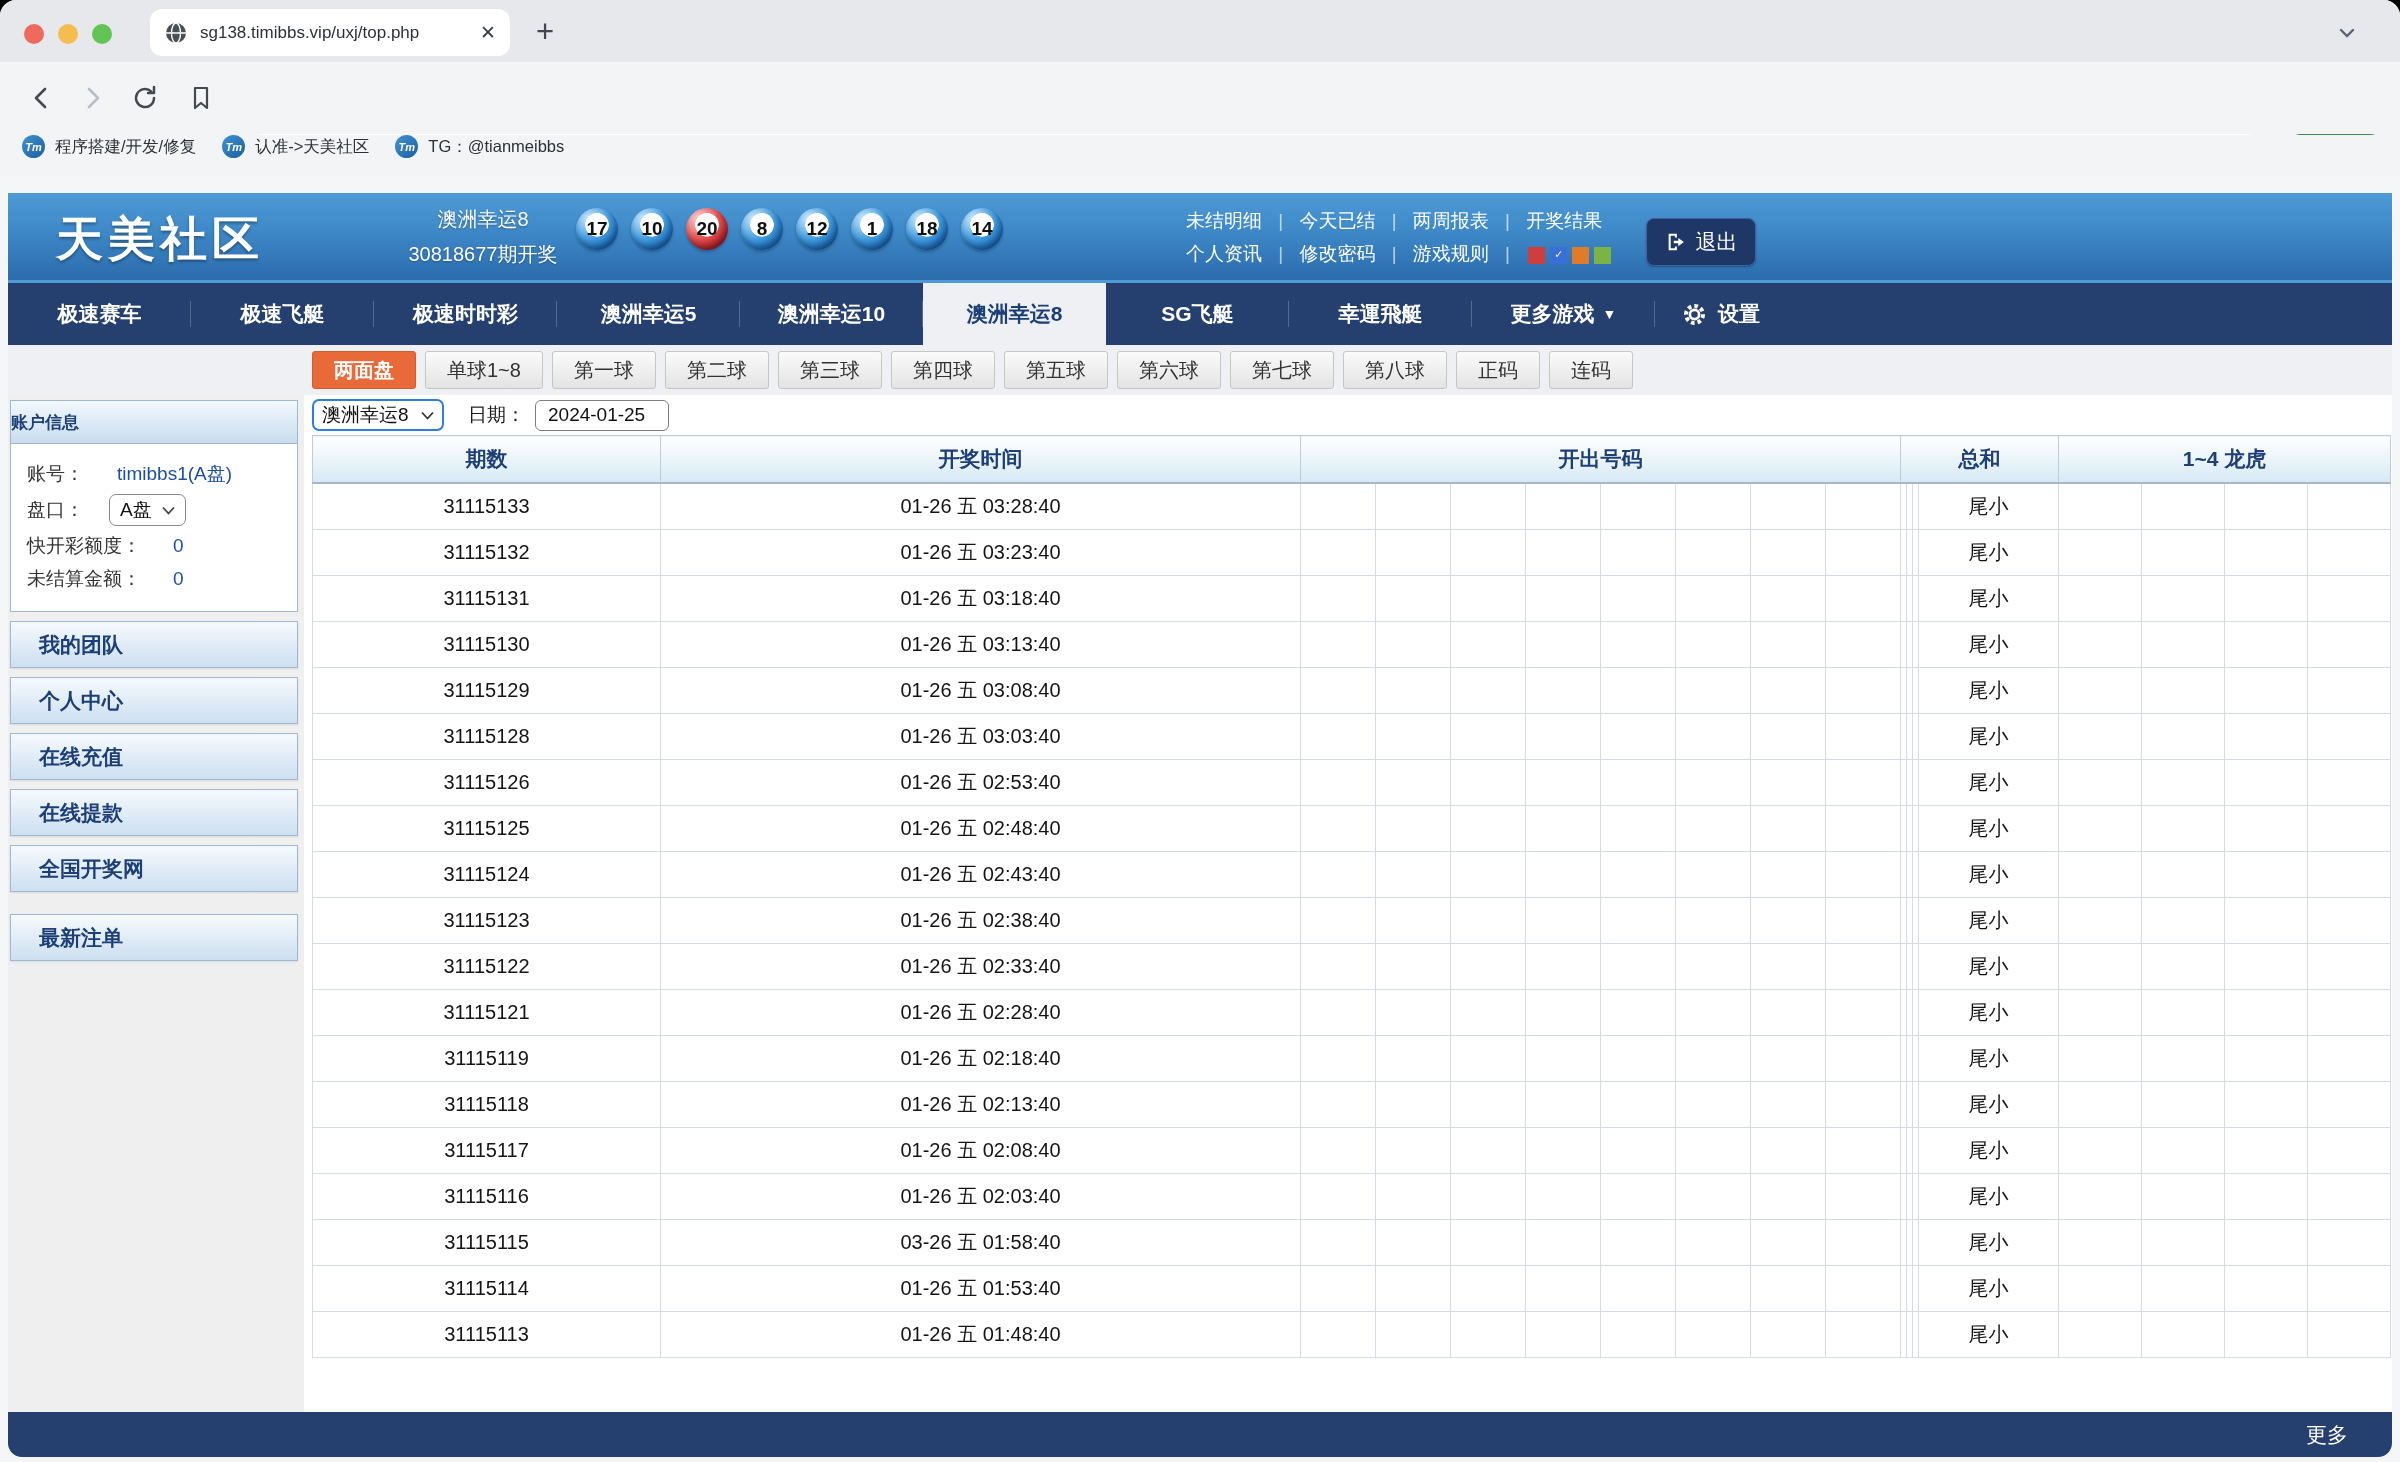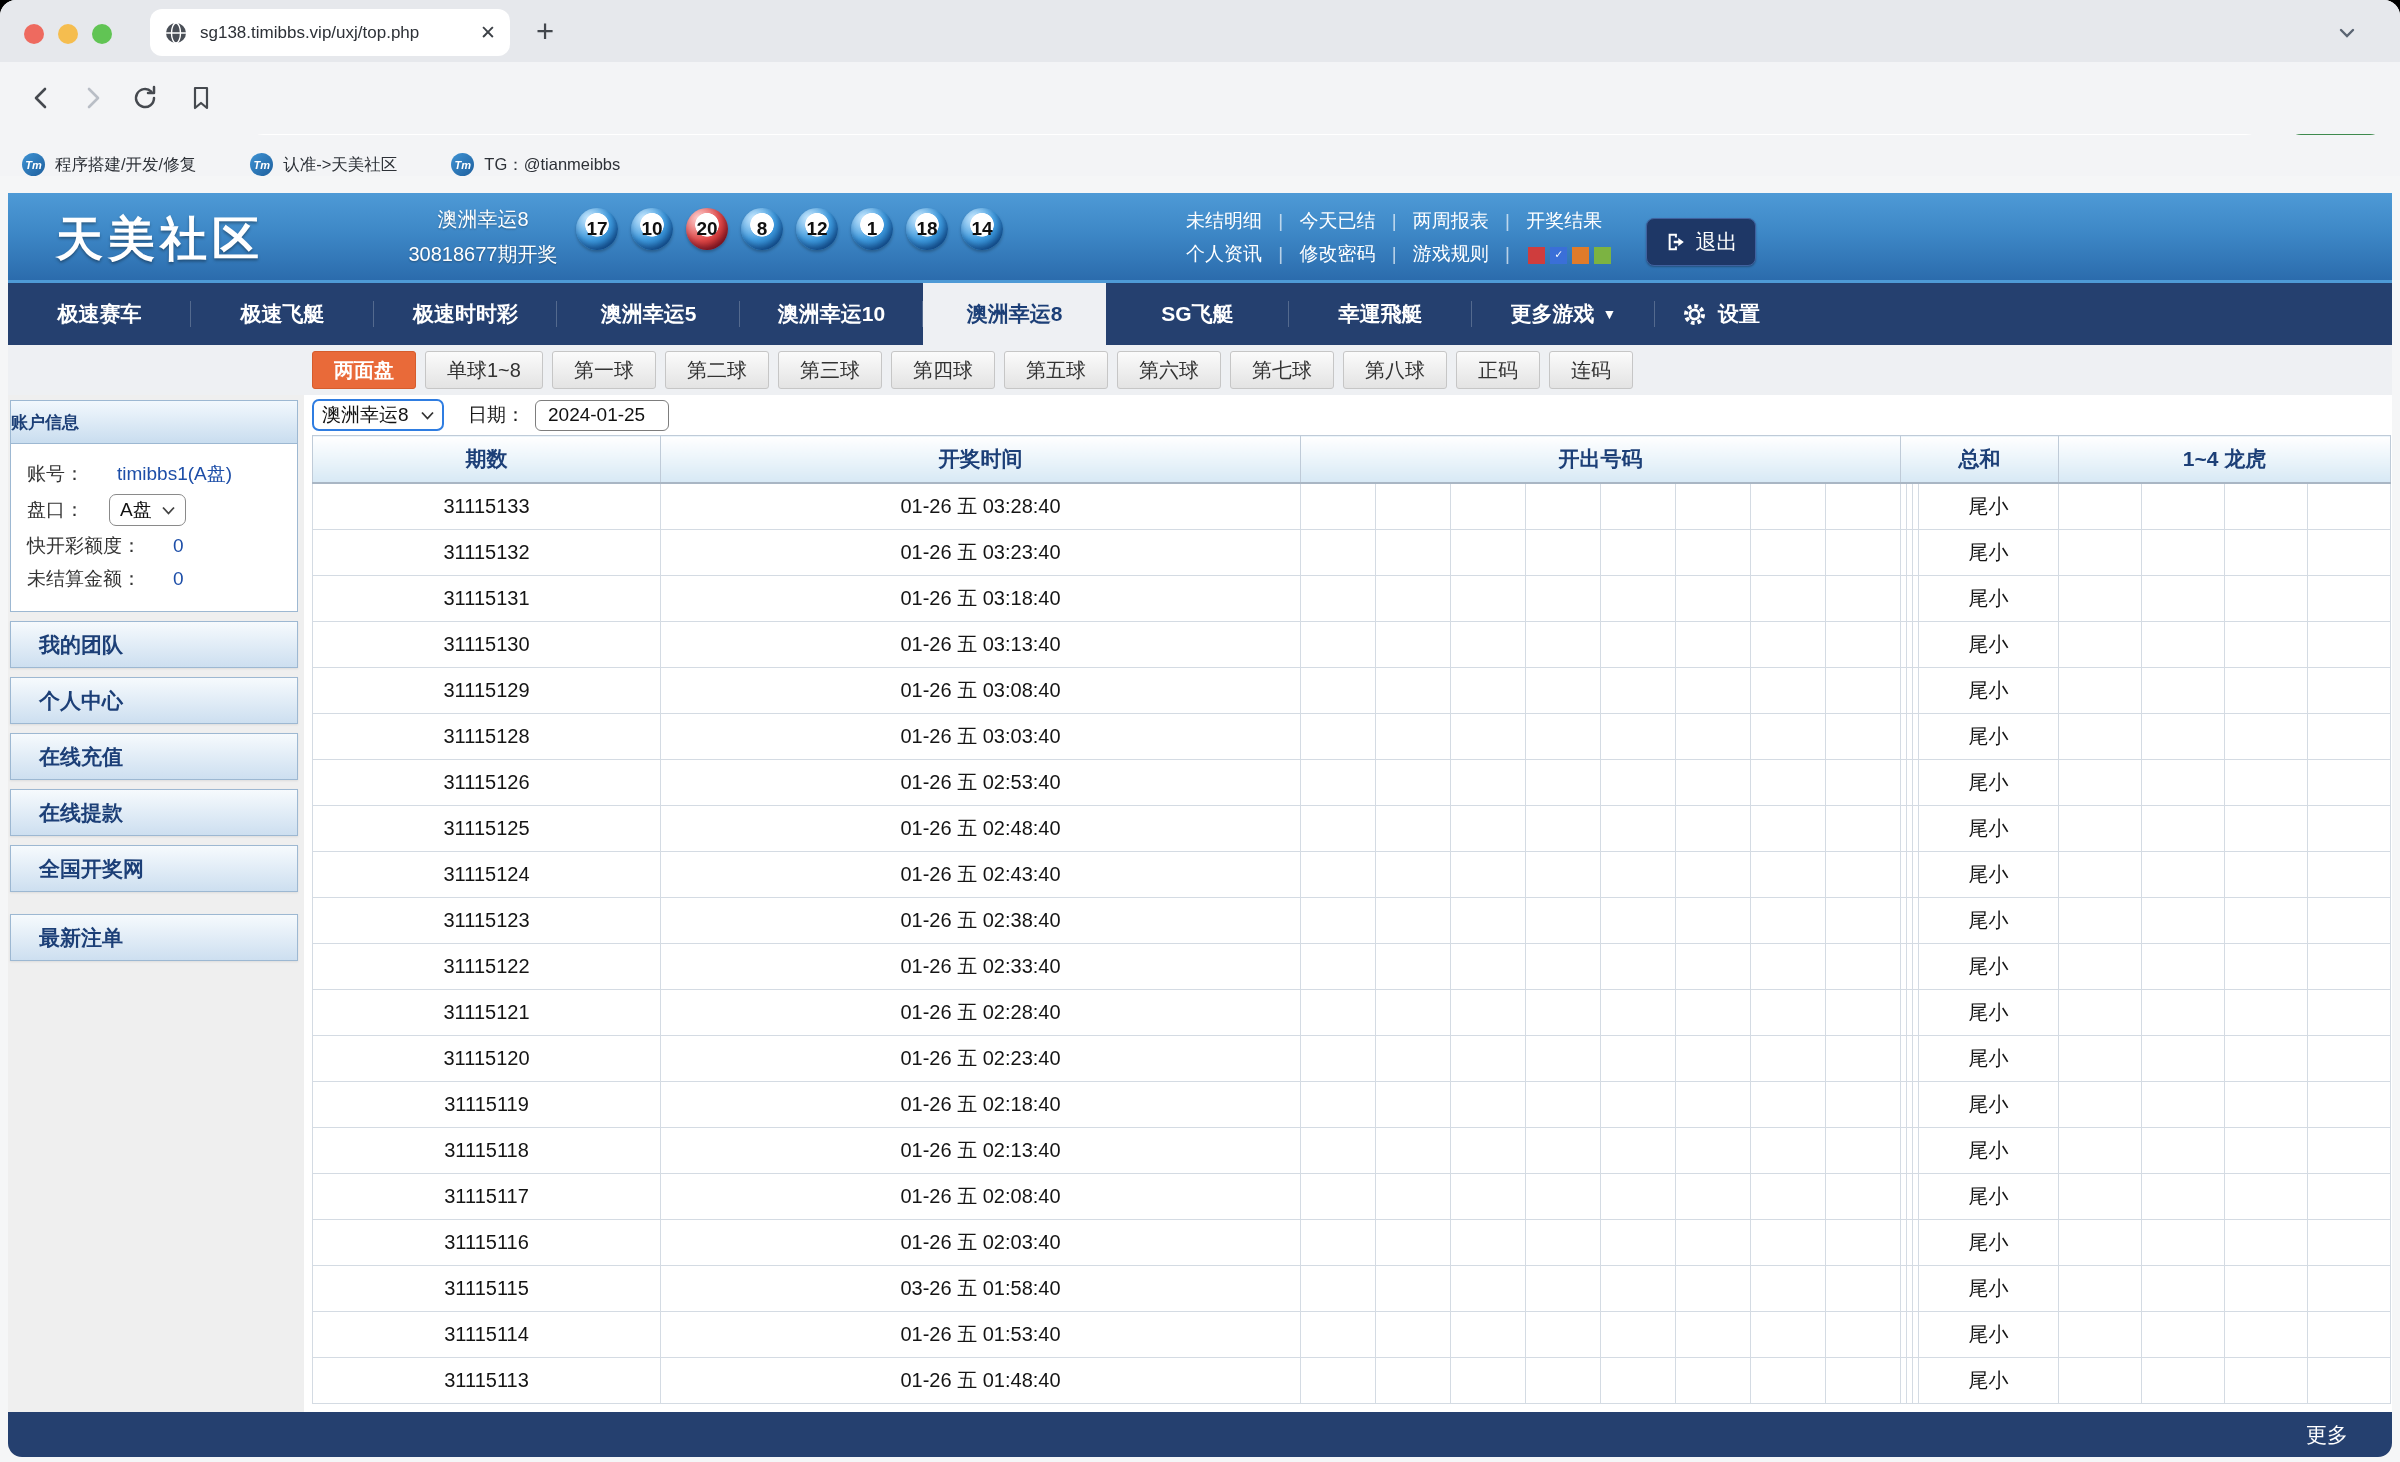--- a/index.html
+++ b/index.html
@@ -25,21 +25,21 @@
   .url-text{margin-left:14px;font-size:18.5px;color:#5f6368;white-space:nowrap;}
   .url-text b{color:#17181a;font-weight:700;}
   .urlbar .spacer{flex:1;}
   .pill-icon{margin-left:22px;position:relative;width:28px;height:28px;flex:0 0 auto;}
   .mute-badge{position:absolute;right:-4px;bottom:-3px;width:14px;height:14px;background:#d9534a;border-radius:3px;color:#fff;font-size:10px;line-height:14px;text-align:center;font-weight:bold;}
   .pill-div{width:1px;height:30px;background:#c9ccd1;margin-left:22px;}
   .update-btn{position:absolute;left:2287px;top:72px;width:97px;height:53px;border:2.5px solid #3e8a4d;border-radius:14px;box-sizing:border-box;display:flex;align-items:center;justify-content:center;gap:9px;color:#2c7a3f;font-size:21px;font-weight:600;background:#f3f4f6;}
   .hamb{display:inline-block;width:17px;}
   .hamb i{display:block;height:2.5px;background:#2c7a3f;margin:3px 0;border-radius:2px;}
 
-  .bookmarks{position:absolute;left:0;top:135px;width:2400px;height:41px;background:#f3f4f6;display:flex;align-items:flex-end;padding-left:22px;gap:54px;box-sizing:border-box;}
+  .bookmarks{position:absolute;left:0;top:135px;width:2400px;height:41px;background:#f3f4f6;display:flex;align-items:flex-start;padding-left:22px;gap:26px;box-sizing:border-box;}
   .bm{display:flex;align-items:center;gap:10px;font-size:16.5px;color:#2d3137;}
   .bm-icon{width:23px;height:23px;border-radius:50%;background:linear-gradient(135deg,#3e93d4,#1e5f9d);color:#fff;font-size:11px;font-style:italic;font-weight:bold;display:flex;align-items:center;justify-content:center;}
 
   
   .page-bg{position:absolute;left:0;top:176px;width:2400px;height:1286px;background:#f5f6f7;}
   .site-header{position:absolute;left:8px;top:193px;width:2384px;height:90px;background:linear-gradient(180deg,#4e9ad6 0%,#3d87c6 45%,#2a6aab 100%);}
   .logo{position:absolute;left:48px;top:15px;font-size:47px;font-weight:bold;color:#fff;letter-spacing:5px;text-shadow:0 2px 3px rgba(0,0,0,.35);}
   .draw-info{position:absolute;left:380px;top:9px;width:190px;text-align:center;color:#fff;font-size:20px;line-height:35px;text-shadow:0 1px 2px rgba(0,0,0,.3);}
   .balls{position:absolute;left:568px;top:15px;display:flex;gap:13px;}
   .ball{width:42px;height:42px;border-radius:50%;display:flex;align-items:center;justify-content:center;font-size:19px;font-weight:bold;color:#101010;box-shadow:inset -2px -4px 6px rgba(0,0,40,.35),0 2px 3px rgba(0,0,0,.25);}
@@ -610,40 +610,20 @@
             <td></td>
             <td></td>
             <td></td>
             <td>尾小</td>
             <td></td>
             <td></td>
             <td></td>
             <td></td>
           </tr>
           <tr>
-            <td class="c-period">31115120</td>
-            <td class="c-time">01-26 五 02:23:40</td>
-            <td></td>
-            <td></td>
-            <td></td>
-            <td></td>
-            <td></td>
-            <td></td>
-            <td></td>
-            <td></td>
-            <td></td>
-            <td></td>
-            <td></td>
-            <td>尾小</td>
-            <td></td>
-            <td></td>
-            <td></td>
-            <td></td>
-          </tr>
-          <tr>
             <td class="c-period">31115119</td>
             <td class="c-time">01-26 五 02:18:40</td>
             <td></td>
             <td></td>
             <td></td>
             <td></td>
             <td></td>
             <td></td>
             <td></td>
             <td></td>

